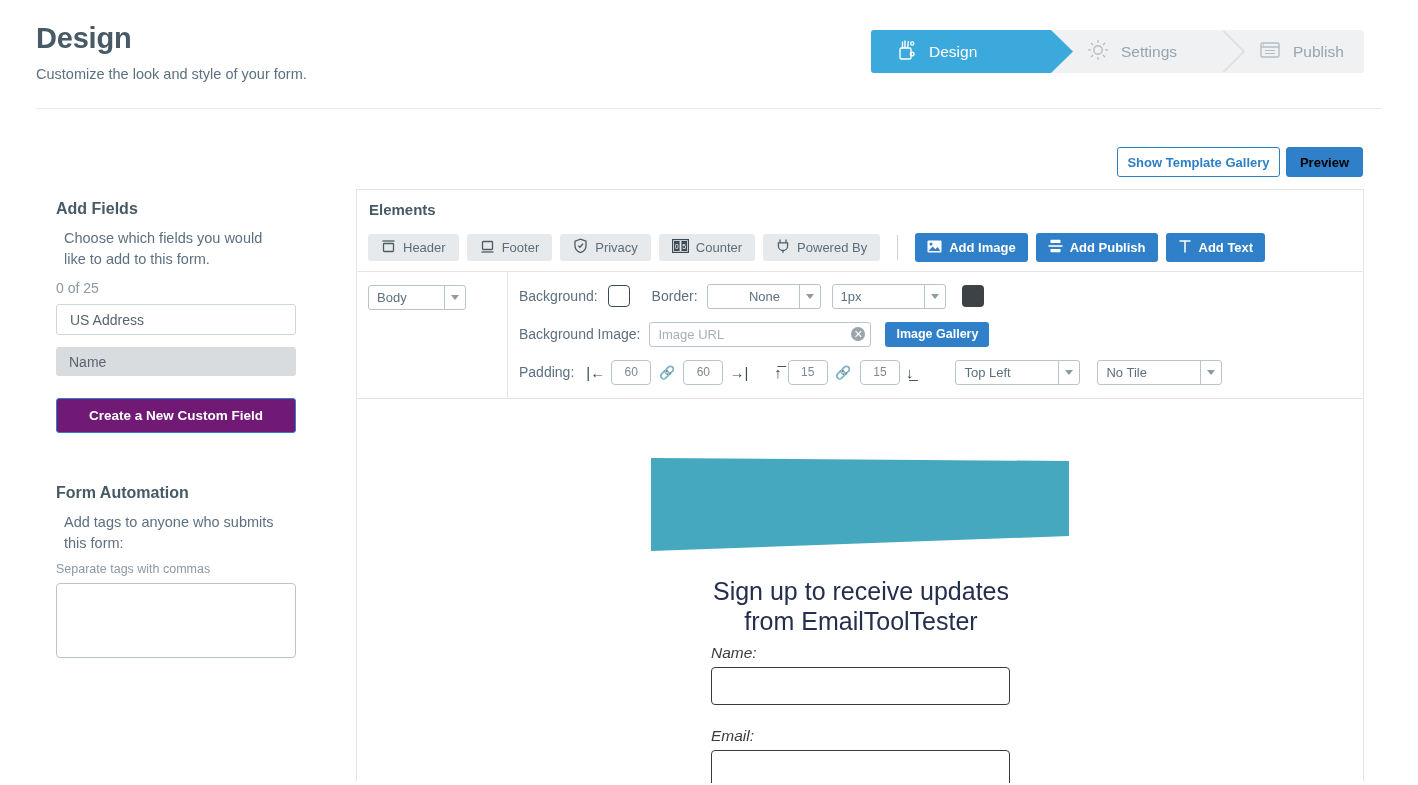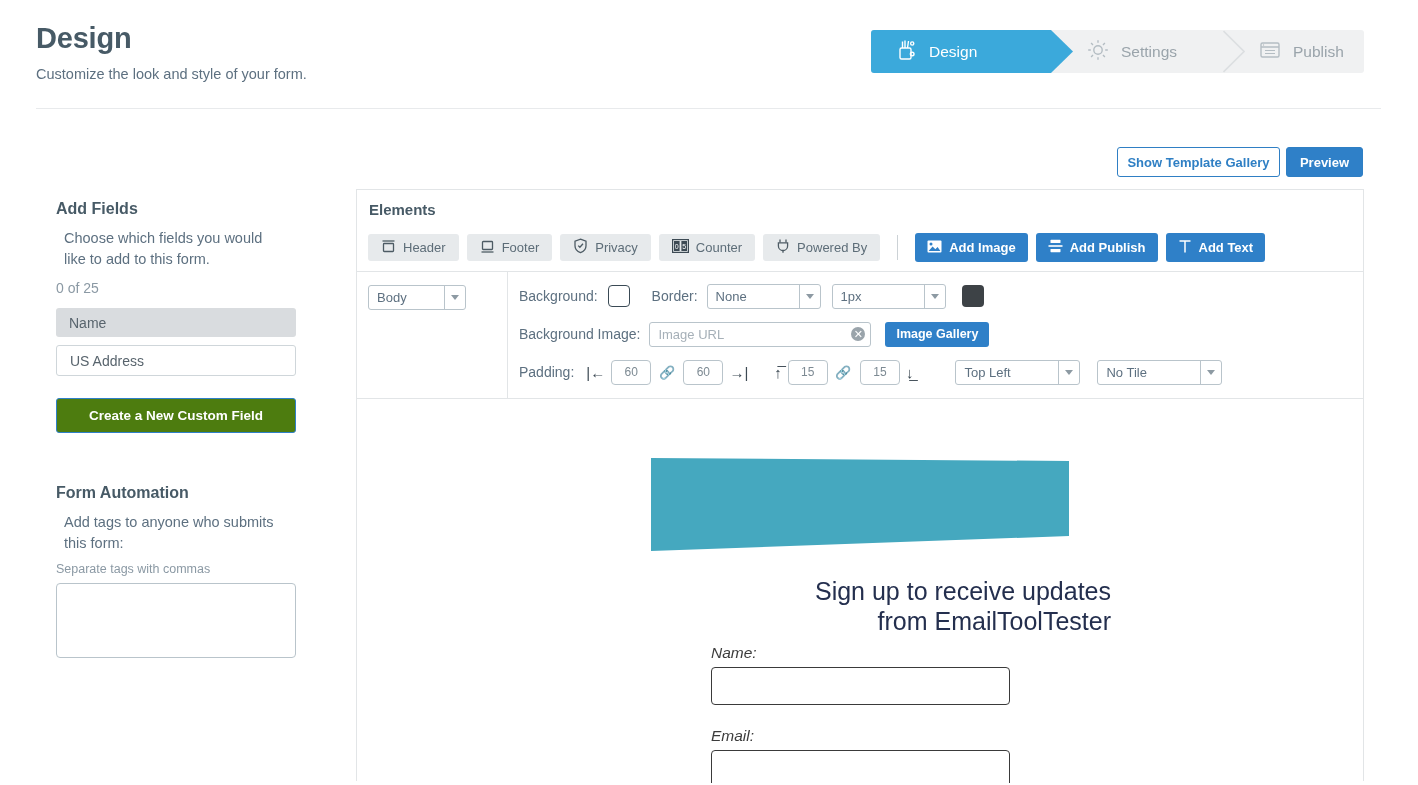--- a/index.html
+++ b/index.html
@@ -52,21 +52,21 @@
   #btn-show-gallery {
     position:absolute; left:1117px; top:147px; width:163px; height:30px;
     border:1px solid #2f7fc4; border-radius:3px; background:#ffffff;
     color:#2f7fc4; font-size:13px; font-weight:bold;
     display:flex; align-items:center; justify-content:center;
     cursor:pointer;
   }
   #btn-preview {
     position:absolute; left:1286px; top:147px; width:77px; height:30px;
     border:1px solid #2f7fc4; border-radius:3px; background:#2f80c8;
-    color:#ffffff; font-size:13px; font-weight:bold;
+    color:#000000; font-size:13px; font-weight:bold;
     display:flex; align-items:center; justify-content:center;
     cursor:pointer;
   }
 
   
   #sidebar { position:absolute; left:56px; top:200px; width:240px; }
   .side-h {
     font-size:16px; font-weight:bold; color:#475a66; margin:0 0 10px 0;
   }
   .side-p {
@@ -78,21 +78,21 @@
     display:flex; align-items:center; padding-left:13px;
     font-size:14px;
   }
   #field-name { background:#d9dcdf; color:#58646d; margin-top:12px; }
   #field-address {
     background:#ffffff; border:1px solid #cfd6da; color:#58646d;
     margin-top:8px; height:31px;
   }
   #btn-custom-field {
     width:240px; height:35px; margin-top:22px;
-    background:#4d7c0f; border:1px solid #2f80c8; border-radius:3px;
+    background:#701a75; border:1px solid #2f80c8; border-radius:3px;
     color:#ffffff; font-size:13.5px; font-weight:bold;
     display:flex; align-items:center; justify-content:center;
     cursor:pointer;
   }
   #automation { margin-top:51px; }
   .side-small { font-size:12.5px; color:#8b99a4; margin-top:9px; }
   #tags-input {
     width:240px; height:75px; margin-top:7px;
     border:1px solid #b9c4cb; border-radius:4px; background:#ffffff;
     resize:none; outline:none; padding:6px 8px;
@@ -185,21 +185,21 @@
 
   
   #preview-area {
     position:relative; height:384px; background:#ffffff; overflow:hidden;
   }
   #banner {
     position:absolute; left:294px; top:59px; width:418px; height:93px;
   }
   #form-heading {
     position:absolute; left:254px; top:177px; width:500px;
-    text-align:right; font-family:"Liberation Sans", sans-serif;
+    text-align:center; font-family:"Liberation Sans", sans-serif;
     font-size:25px; color:#242f4e; line-height:1.2; font-weight:normal;
   }
   .fld-label {
     position:absolute; font-size:15.5px; color:#3c3c3c;
     font-family:"Liberation Sans", sans-serif;
     font-style:italic;
   }
   .fld-input {
     position:absolute; left:354px; width:299px; height:38px;
     border:1px solid #3a3a3a; border-radius:4px; background:#ffffff;
@@ -267,22 +267,22 @@
 <div id="btn-show-gallery">Show Template Gallery</div>
 <div id="btn-preview">Preview</div>
 
 <div id="sidebar">
 
   <div>
     <div class="side-h">Add Fields</div>
     <p class="side-p">Choose which fields you would like to add to this form.</p>
     <div class="side-count">0 of 25</div>
 
+    <div class="field-chip" id="field-address">US Address</div>
     <div class="field-chip" id="field-name">Name</div>
-    <div class="field-chip" id="field-address">US Address</div>
 
     <div id="btn-custom-field">Create a New Custom Field</div>
   </div>
 
   <div id="automation">
     <div class="side-h">Form Automation</div>
     <p class="side-p">Add tags to anyone who submits this form:</p>
     <div class="side-small">Separate tags with commas</div>
     <textarea id="tags-input" placeholder="" style=""></textarea>
   </div>
@@ -397,21 +397,21 @@
       </div>
     </div>
 
     <div id="props-right">
 
       <div class="prop-line" style="padding-left:11px;">
         <span class="prop-label">Background:</span>
         <span class="swatch-white" style="margin-left:10px;"></span>
 
         <span class="prop-label" style="margin-left:22px;">Border:</span>
-        <span class="sel" style="width:114px; margin-left:9px;">
+        <span class="sel" style="width:114px; margin-left:9px;justify-content:center;">
           <span class="sel-text">None</span>
           <span class="sel-arrow">
               <i class="caret"></i>
             </span>
         </span>
 
         <span class="sel" style="width:114px; margin-left:11px;">
           <span class="sel-text">1px</span>
           <span class="sel-arrow">
               <i class="caret"></i>

